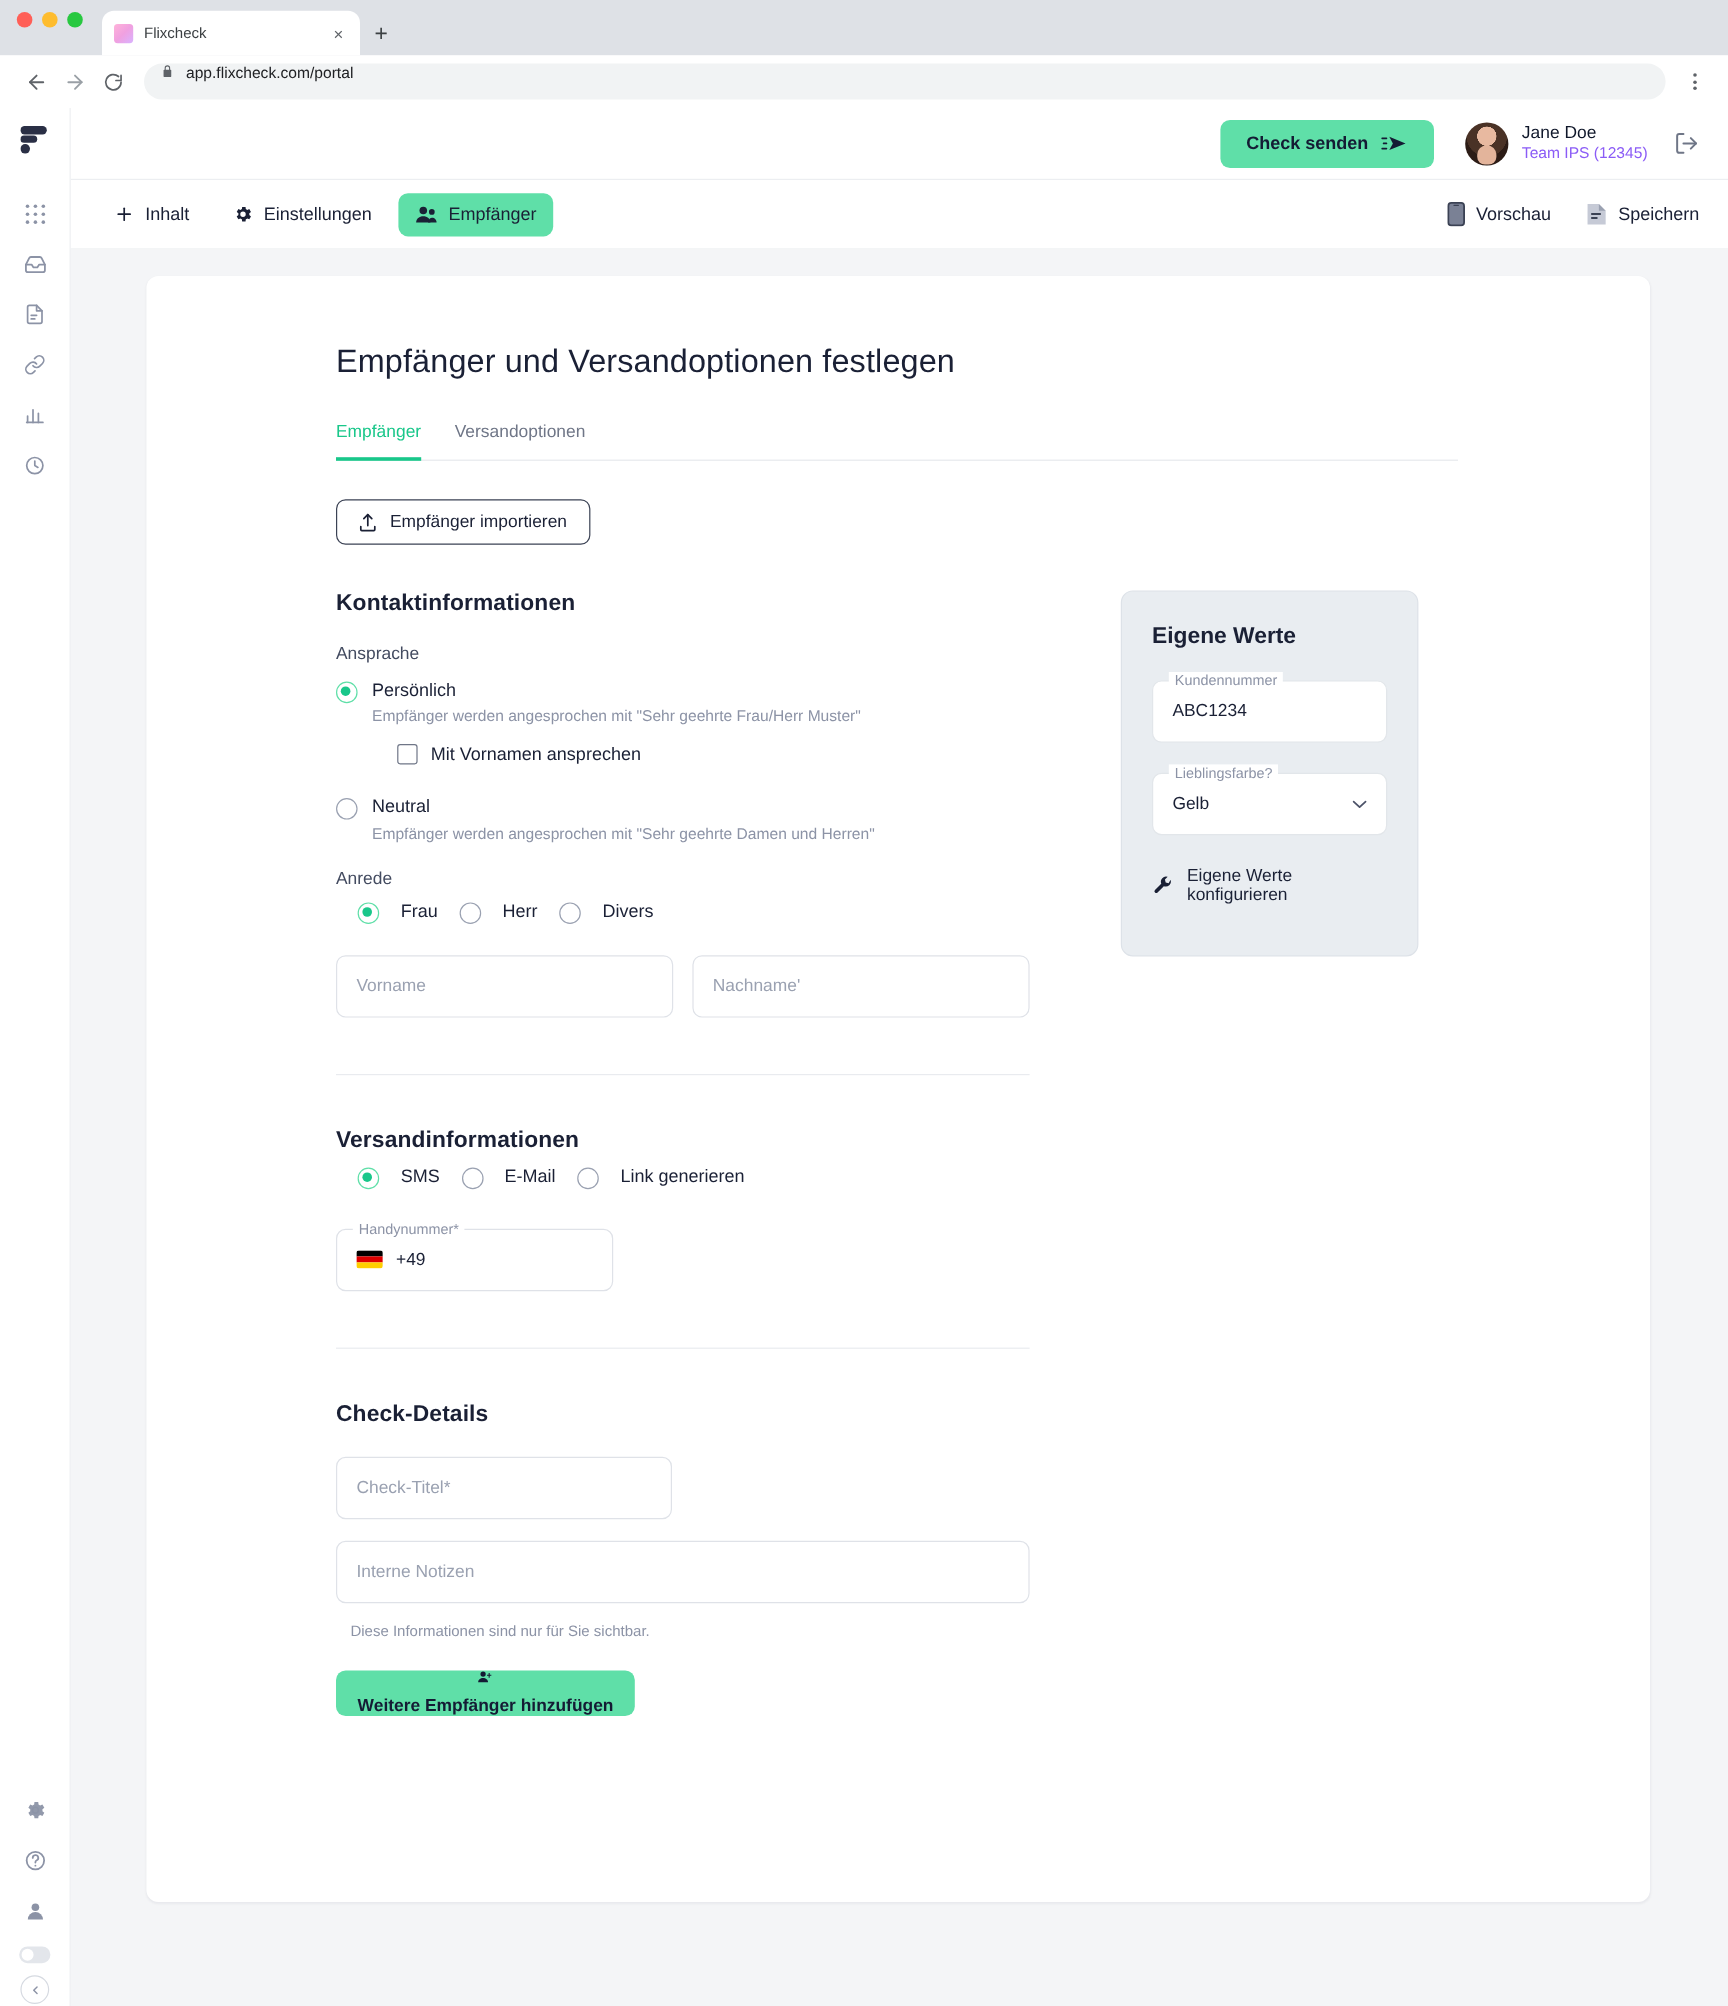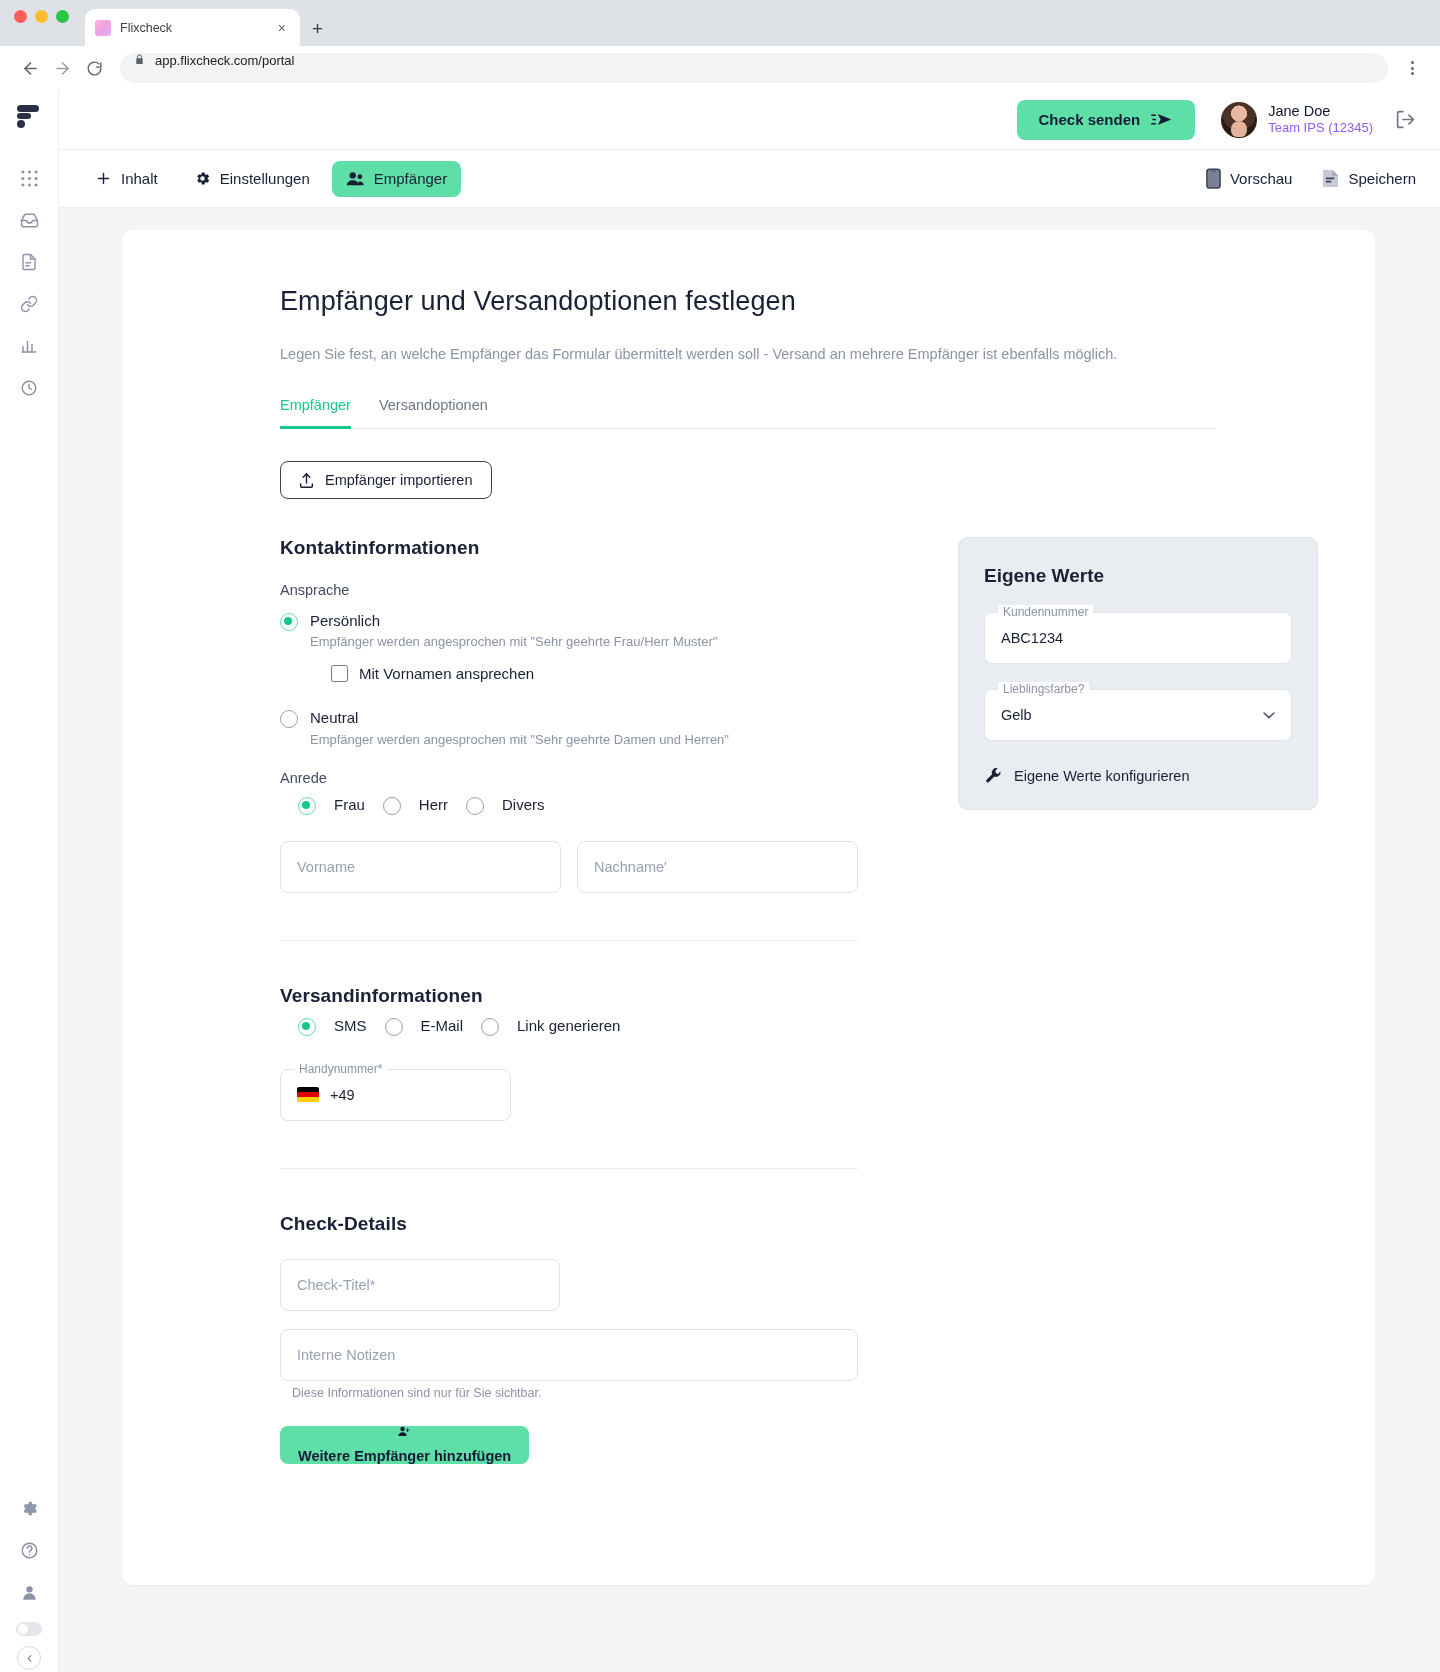--- a/index.html
+++ b/index.html
@@ -173,30 +173,30 @@
   }
   .fieldset .value { font-size: 14.5px; color: #1a2035; }
   .fieldset .caret { margin-left: auto; color: #6f7687; font-size: 10px; }
 
   .phone-wrap { width: 231px; margin-top: 33px; }
   .flag { width: 22px; height: 15px; border-radius: 2px; overflow: hidden; display: flex; flex-direction: column; margin-right: 11px; flex: 0 0 auto; }
   .flag i { flex: 1; display: block; }
   .flag .b1 { background: #000000; } .flag .b2 { background: #dd0000; } .flag .b3 { background: #ffce00; }
 
   .details-row { display: flex; gap: 16px; margin-top: 24px; }
-  .hint { font-size: 12.5px; color: #8c93a6; margin-top: 5px; margin-left: 12px; }
+  .hint { font-size: 12.5px; color: #8c93a6; margin-top: 16px; margin-left: 12px; }
 
   .btn-add {
     margin-top: 26px; height: 38px; padding: 0 18px; background: #5fdfa8; border: none;
     border-radius: 8px; color: #141b34; font-size: 14.5px; font-weight: 700;
     display: inline-flex; align-items: center; gap: 11px; font-family: inherit; flex-direction: column;
   }
 
   
-  .panel { background: #e9edf1; border: 1px solid #dde2e8; border-radius: 10px; padding: 27px 25px 24px; width: 360px; margin-left: 24px; }
+  .panel { background: #e9edf1; border: 1px solid #dde2e8; border-radius: 10px; padding: 27px 25px 42px; width: 248px; }
   .panel h3 { font-size: 19px; font-weight: 700; color: #1a2035; }
   .panel .fieldset { margin-top: 25px; background: #ffffff; border-color: #e2e6ea; }
   .panel .fieldset .legend { background: #ffffff; }
   .panel-link { display: flex; align-items: center; gap: 12px; margin-top: 26px; font-size: 14.5px; color: #1a2035; }
 
   svg { display: block; }
 </style>
 </head>
 <body>
 
@@ -402,21 +402,20 @@
           <span>Speichern</span>
         </div>
       </div>
     </div>
 
     <div class="canvas">
       <div class="card">
         <div class="inner">
 
           <h1 class="page-title">Empfänger und Versandoptionen festlegen</h1>
-          <div class="page-sub">Legen Sie fest, an welche Empfänger das Formular übermittelt werden soll - Versand an mehrere Empfänger ist ebenfalls möglich.</div>
 
           <div class="tabs">
             <div class="tab-item active">Empfänger</div>
             <div class="tab-item">Versandoptionen</div>
           </div>
 
           <button class="btn-outline">
             <svg width="15" height="17" viewBox="0 0 18 20" fill="none" stroke="#1a2035" stroke-width="1.7" stroke-linecap="round" stroke-linejoin="round">
                 <path d="M9 13V2"></path>
                 <polyline points="5 6 9 2 13 6"></polyline>

